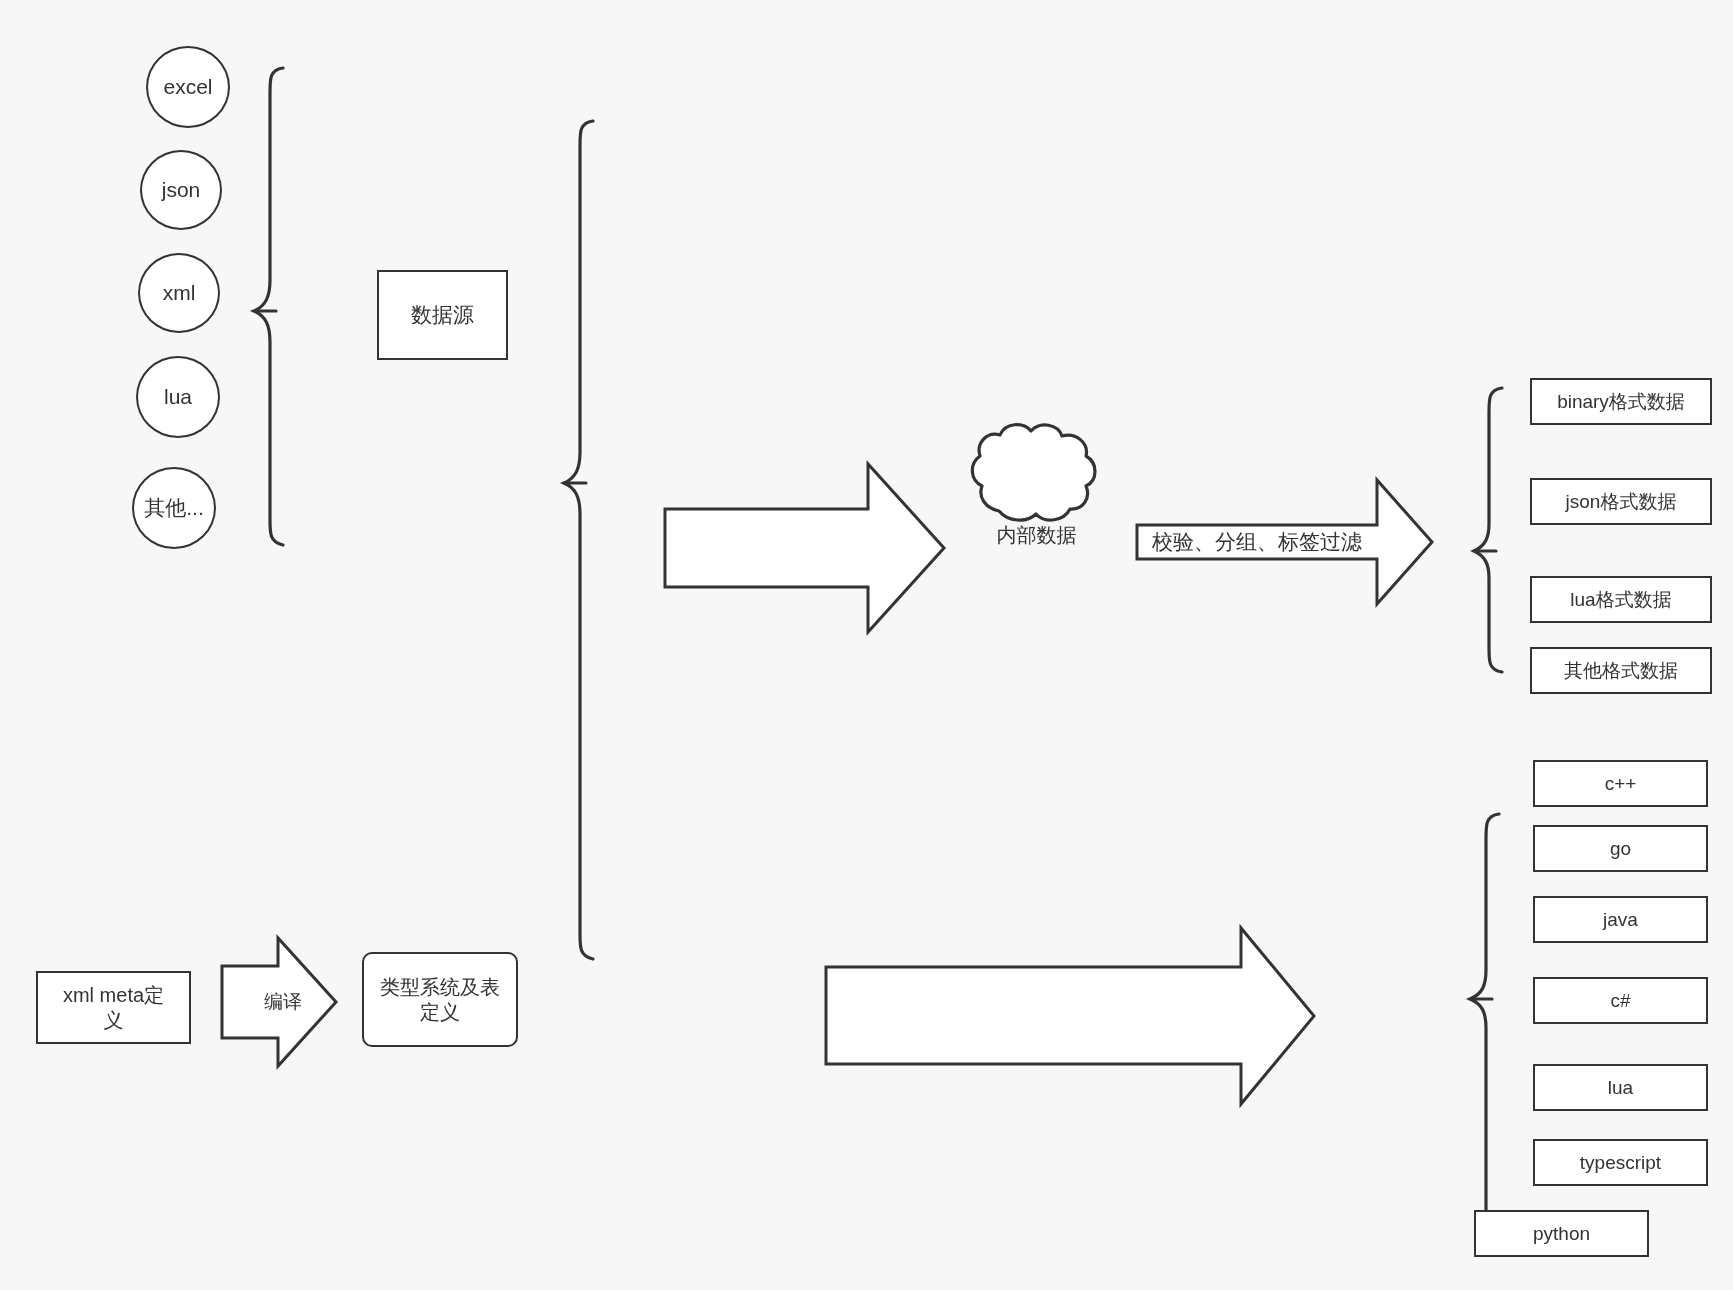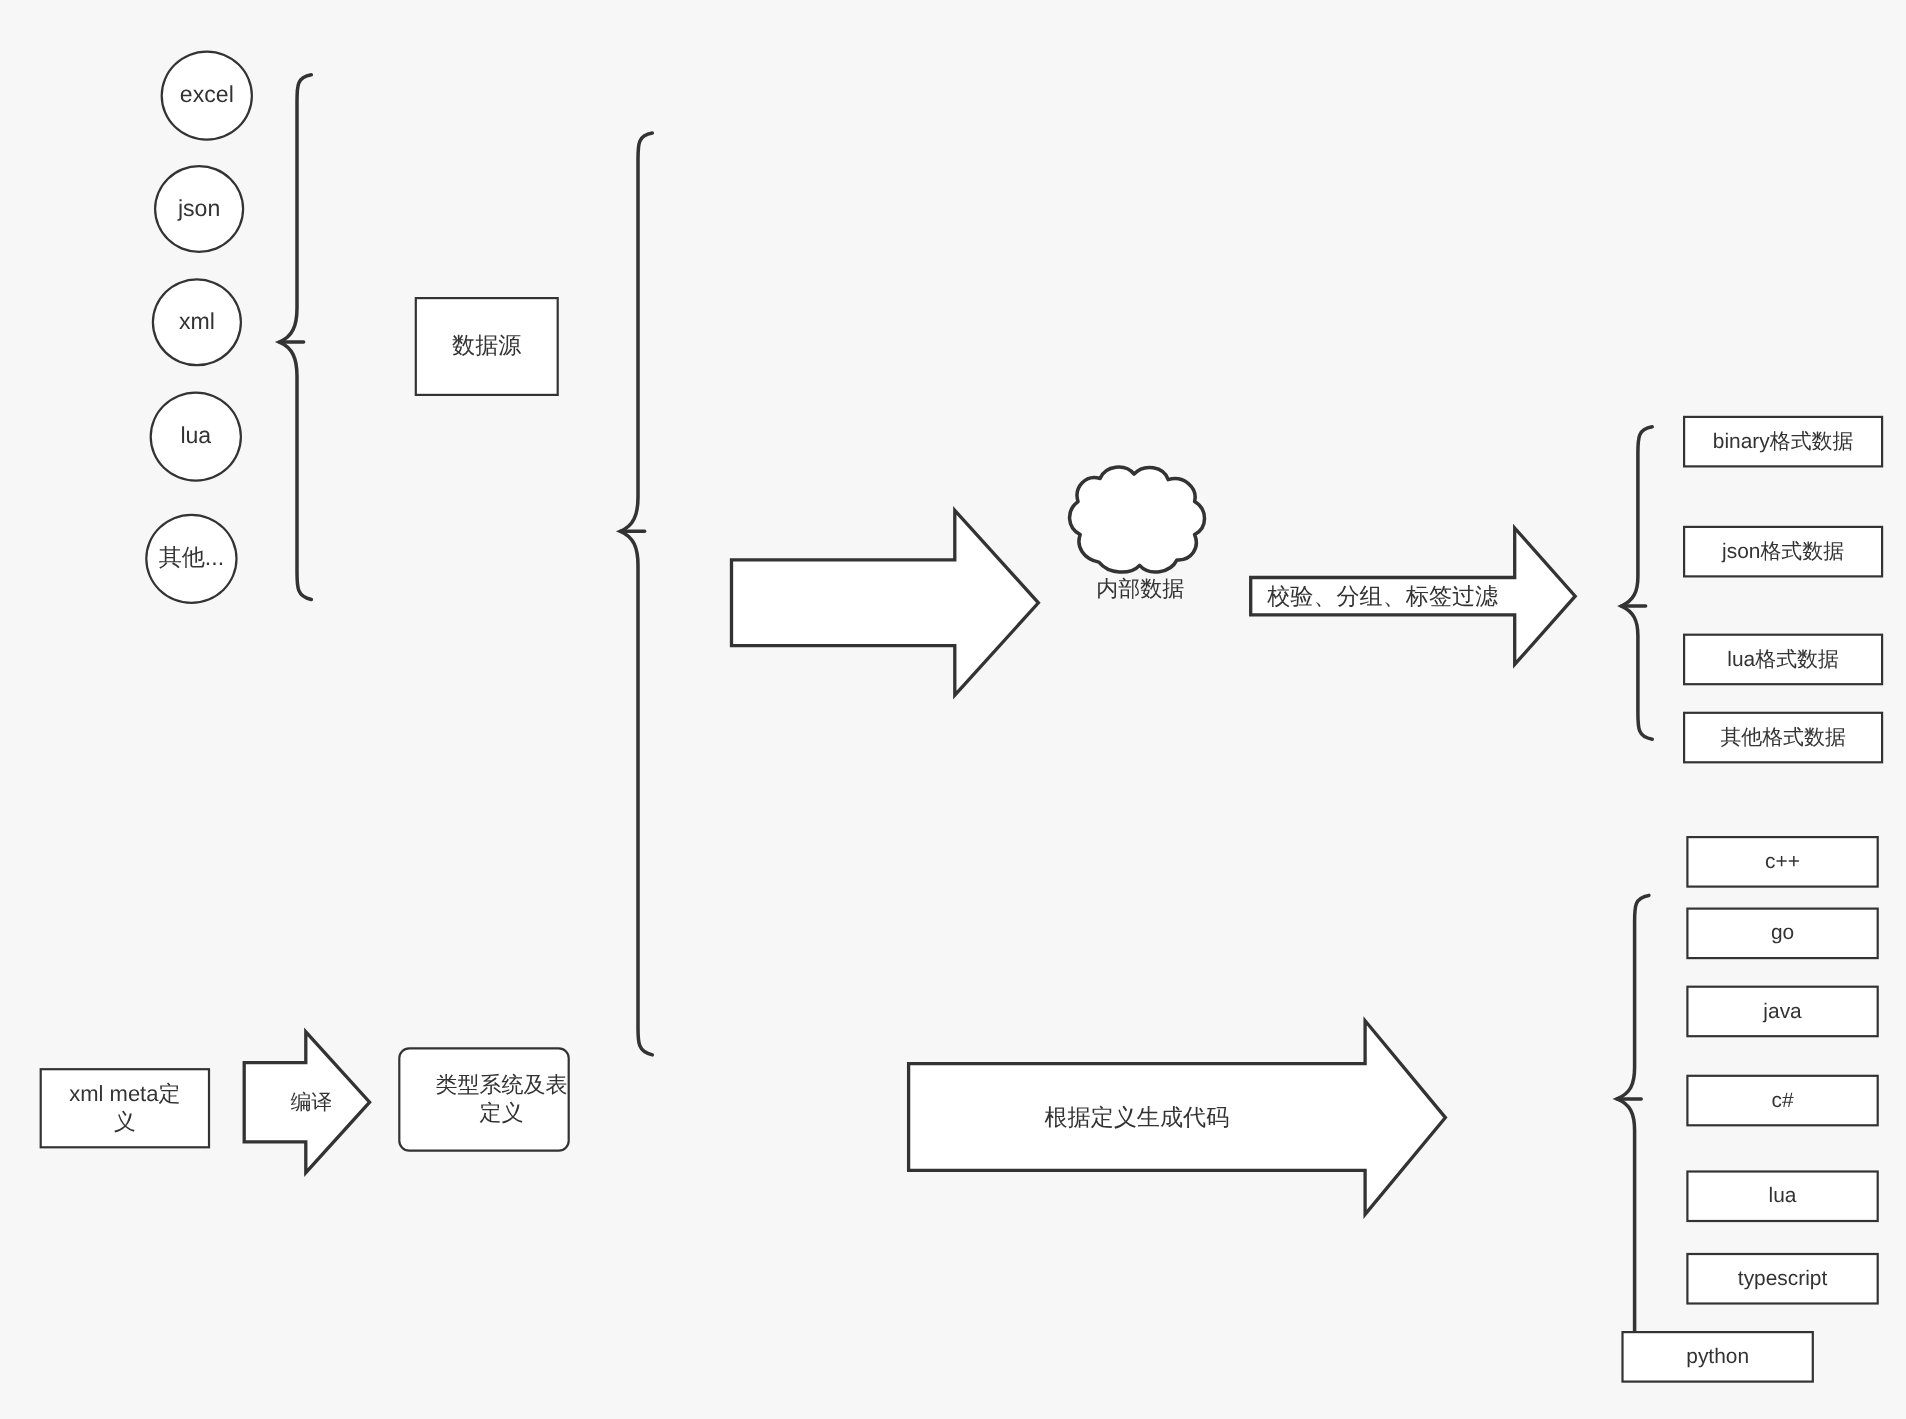--- a/index.html
+++ b/index.html
@@ -20,21 +20,21 @@
     box-sizing:border-box;
     display:flex;align-items:center;justify-content:center;
     text-align:center;
     background:#ffffff;
     border:2px solid #333333;
     color:#333333;
     line-height:1.25;
   }
   .ellipse{border-radius:50%;font-size:21px;}
   .rect{font-size:21px;}
-  .rounded{border-radius:10px;font-size:21px;justify-content:flex-end;}
+  .rounded{border-radius:10px;font-size:21px;}
   .outbox{font-size:19px;border-width:2px;}
 
   
   .arrow-label{
     position:absolute;
     display:flex;align-items:center;justify-content:center;
     font-size:21px;color:#333333;
     pointer-events:none;
     text-align:center;
   }
@@ -174,23 +174,20 @@
 
 
   <div class="cloud-label" style="left:985px;top:515px;width:103px;height:40px;">
     <span>内部数据</span>
   </div>
 
   <div class="arrow-label" style="left:1137px;top:525px;width:240px;height:34px;">
     <span>校验、分组、标签过滤</span>
   </div>
 
-  <div class="arrow-label" style="left:826px;top:967px;width:415px;height:97px;">
-    <span>根据定义生成代码</span>
-  </div>
 
   <div class="arrow-label" style="left:222px;top:966px;width:60px;height:72px;font-size:19px;padding-left:31px;">
     <span>编译</span>
   </div>
 
   <div class="node outbox" style="left:1530px;top:378px;width:182px;height:47px;">
     <span>binary格式数据</span>
   </div>
   <div class="node outbox" style="left:1530px;top:478px;width:182px;height:47px;">
     <span>json格式数据</span>

